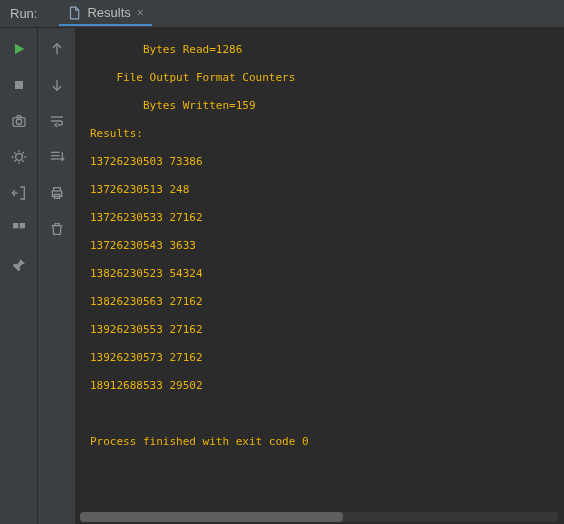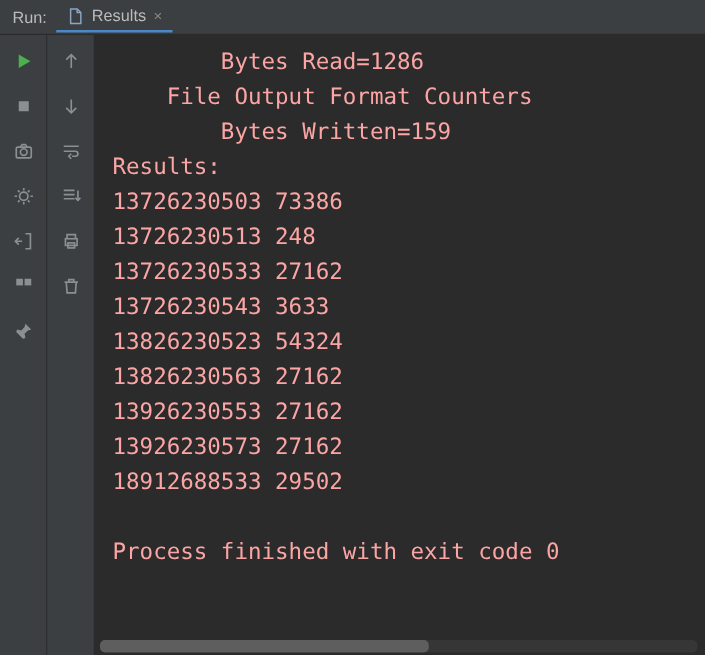--- a/index.html
+++ b/index.html
@@ -13,21 +13,21 @@
     overflow: hidden;
     position: relative;
   }
   .tabbar {
     display: flex;
     align-items: center;
     height: 28px;
     background: #3c3f41;
     border-bottom: 1px solid #2b2b2b;
     padding-left: 10px;
-    gap: 8px;
+    gap: 22px;
   }
   .runlabel { color: #bbbbbb; font-size: 13px; }
   .tab {
     display: flex;
     align-items: center;
     gap: 6px;
     padding: 4px 8px;
     border-bottom: 2px solid #4a88c7;
     color: #bbbbbb;
   }
@@ -65,23 +65,23 @@
     width: 22px; height: 22px;
     display:flex; align-items:center; justify-content:center;
     color: #8a8f94;
     cursor: pointer;
   }
   .iconbtn.play { color: #4caf50; }
   .iconbtn svg { width: 16px; height:16px; }
   .console {
     flex: 1;
     background: #2b2b2b;
-    color: #fca5a5;
+    color: #eab308;
     font-family: "Consolas", "Menlo", monospace;
-    font-size: 18px;
+    font-size: 11px;
     line-height: 28px;
     padding: 8px 10px 8px 14px;
     white-space: pre;
     overflow: hidden;
     position:relative;
   }
   .scrollbar-h {
     position:absolute;
     bottom:2px; left:80px; right:6px;
     height:10px;

